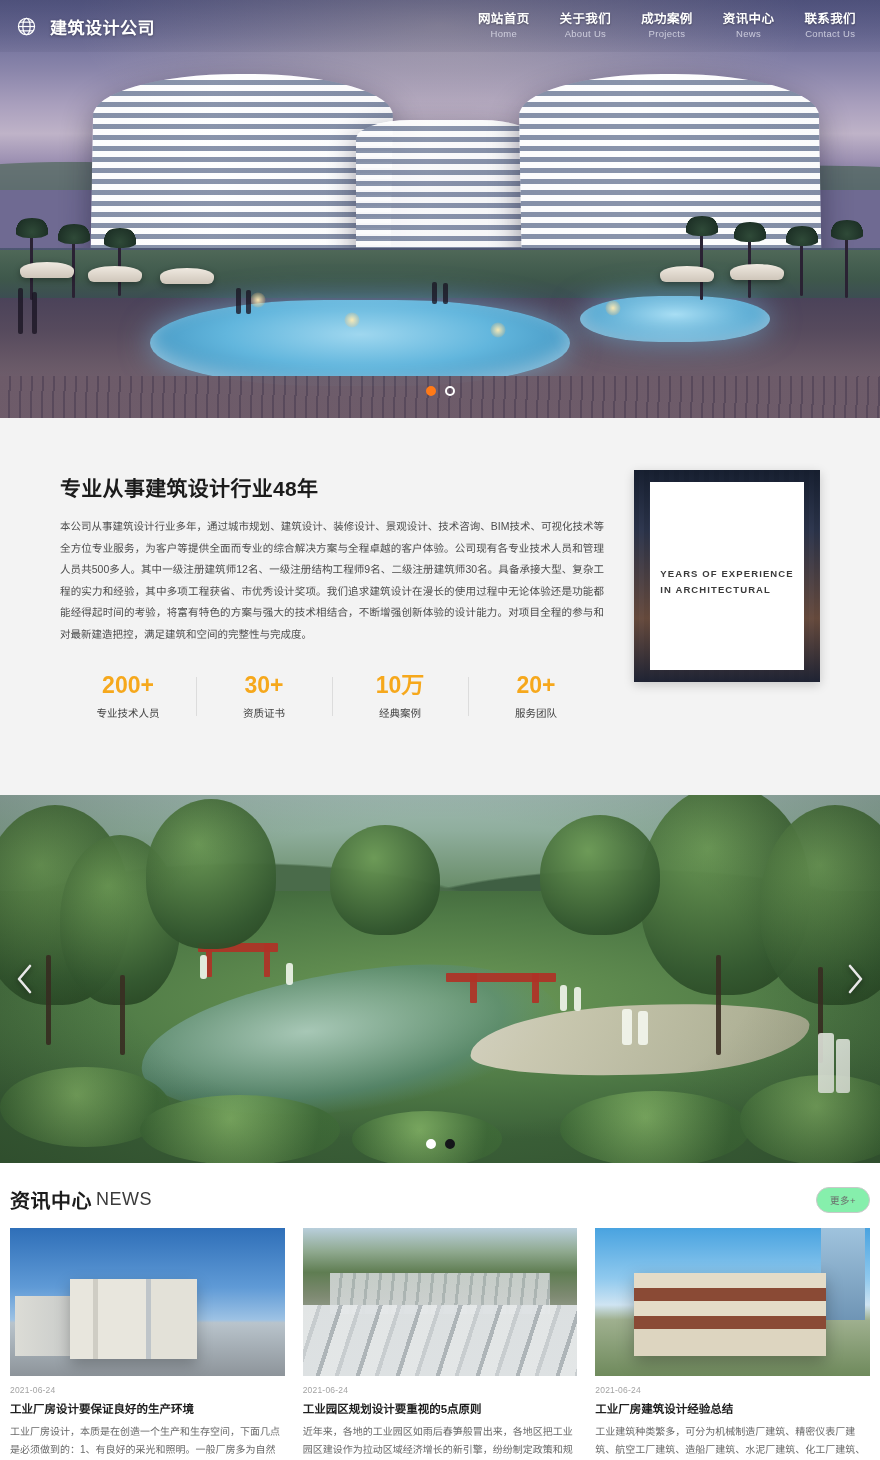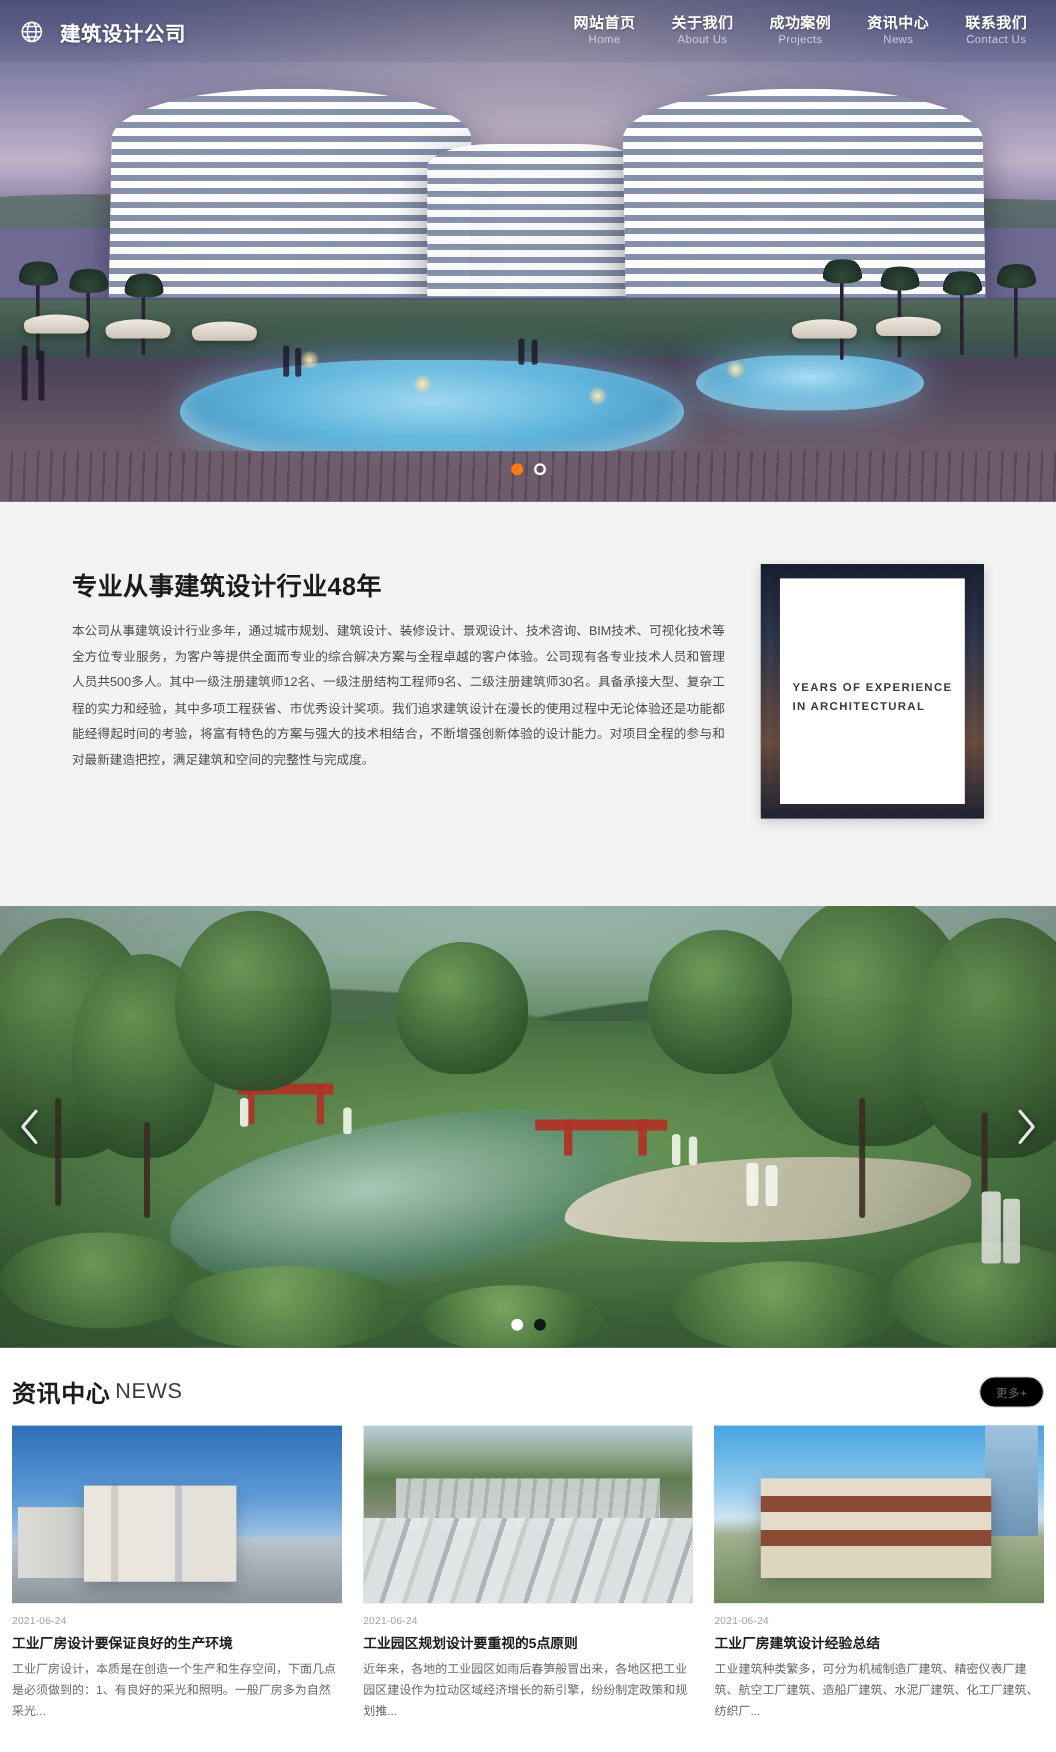--- a/index.html
+++ b/index.html
@@ -273,21 +273,21 @@
   .news-head {
     width: 860px; margin: 0 auto; display: flex; align-items: center;
     padding: 6px 0 14px;
   }
   .news-title-cn { font-size: 20px; font-weight: 700; color: #1b1b1b; letter-spacing: .5px; }
   .news-title-en {
     font-size: 18px; color: #3b3b3b; font-weight: 400; margin-left: 4px; letter-spacing: .5px;
   }
   .more-btn {
     margin-left: auto; border: 1px solid #c9c9c9; border-radius: 13px;
-    padding: 5px 13px; font-size: 9.5px; color: #6a6a6a; background: #000000;
+    padding: 5px 13px; font-size: 9.5px; color: #6a6a6a; background: #86efac;
     cursor: pointer; letter-spacing: .5px;
   }
   .news-grid {
     width: 860px; margin: 0 auto; display: grid;
     grid-template-columns: repeat(3, 1fr); gap: 18px;
   }
   .news-card { cursor: pointer; }
   .news-img { width: 100%; height: 148px; overflow: hidden; position: relative; background:#cfd9e6; }
   .ni1 {
     background:
@@ -419,20 +419,38 @@
     </nav>
   </div>
 </div>
 
 <section class="about">
   <div class="about-inner">
     <div class="about-left">
       <h2 class="about-title">专业从事建筑设计行业48年</h2>
       <p class="about-text">本公司从事建筑设计行业多年，通过城市规划、建筑设计、装修设计、景观设计、技术咨询、BIM技术、可视化技术等全方位专业服务，为客户等提供全面而专业的综合解决方案与全程卓越的客户体验。公司现有各专业技术人员和管理人员共500多人。其中一级注册建筑师12名、一级注册结构工程师9名、二级注册建筑师30名。具备承接大型、复杂工程的实力和经验，其中多项工程获省、市优秀设计奖项。我们追求建筑设计在漫长的使用过程中无论体验还是功能都能经得起时间的考验，将富有特色的方案与强大的技术相结合，不断增强创新体验的设计能力。对项目全程的参与和对最新建造把控，满足建筑和空间的完整性与完成度。</p>
 
+      <div class="stats">
+        <div class="stat">
+          <div class="stat-num">200+</div>
+          <div class="stat-label">专业技术人员</div>
+        </div>
+        <div class="stat">
+          <div class="stat-num">30+</div>
+          <div class="stat-label">资质证书</div>
+        </div>
+        <div class="stat">
+          <div class="stat-num">10万</div>
+          <div class="stat-label">经典案例</div>
+        </div>
+        <div class="stat">
+          <div class="stat-num">20+</div>
+          <div class="stat-label">服务团队</div>
+        </div>
+      </div>
     </div>
 
     <div class="about-right">
       <div class="card48">
         <div class="card48-bg"></div>
         <div class="card48-inner">
           <div class="card48-cap">
             <div>YEARS OF EXPERIENCE</div>
             <div>IN ARCHITECTURAL</div>
           </div>

